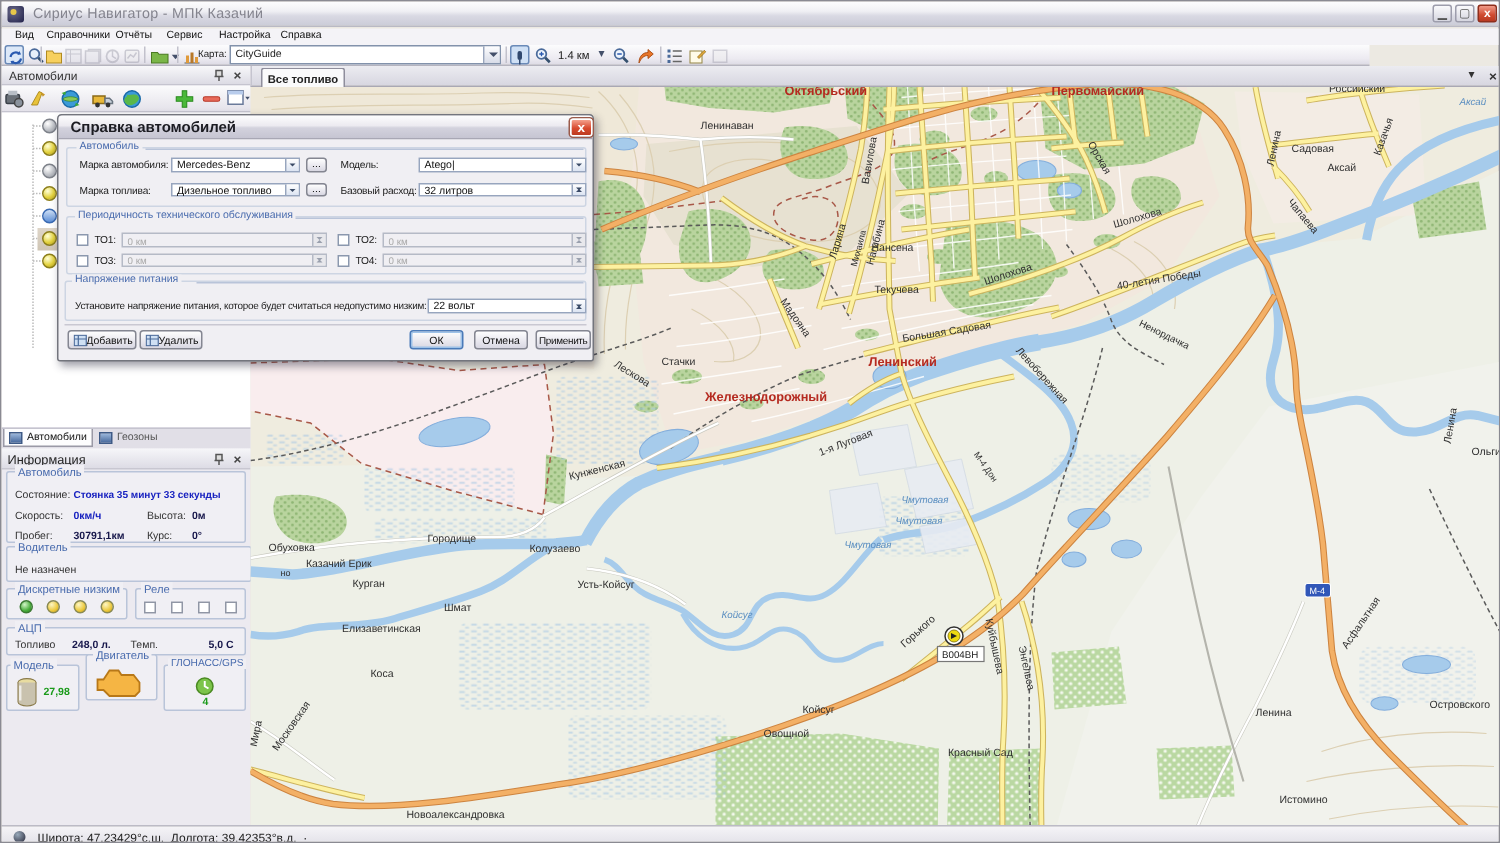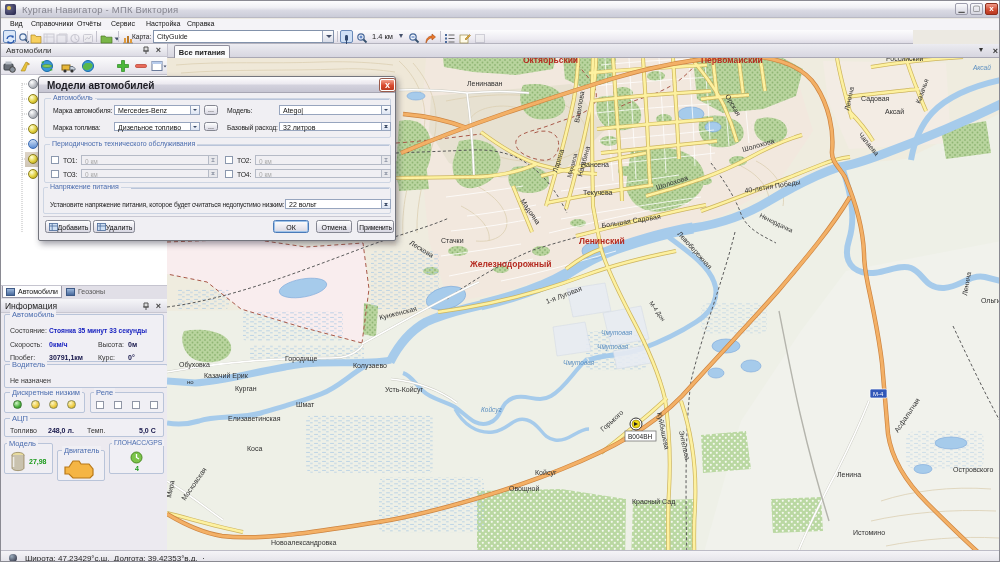--- a/index.html
+++ b/index.html
@@ -67,21 +67,21 @@
 .spin .arr2:after{content:"";position:absolute;left:2px;bottom:1.5px;border:2.2px solid transparent;border-top-color:#3a4a66;}
 .dbtn{position:absolute;height:13px;background:linear-gradient(#fefefe,#e8e7ee 60%,#d8d7e2);border:1px solid #848691;border-radius:2.5px;font-size:7px;color:#111;text-align:center;padding-top:2.5px;z-index:2;}
 .cbx{position:absolute;width:8px;height:8px;background:#fff;border:1px solid #8b98ae;z-index:2;}
 .dspin-dis{position:absolute;background:#f0eff3;border:1px solid #b5bac6;font-size:6.5px;color:#aaa;padding:1.5px 0 0 3px;z-index:2;}
 .dspin-dis .arr2:before{border-bottom-color:#9aa0ae;}.dspin-dis .arr2{background:#e8e8ec;border-left:1px solid #b5bac6;}
 .dspin-dis .arr2:after{border-top-color:#9aa0ae;}
 </style></head>
 <body>
 <div id="titlebar">
     <div class="ticon"></div>
-    <div class="ttext">Курган Навигатор - МПК Виктория</div>
+    <div class="ttext">Сириус Навигатор - МПК Казачий</div>
 <div class="wbtn" id="btnmin">▁</div>
     <div class="wbtn" id="btnmax">▢</div>
     <div class="wbtn" id="btnclose">x</div>
   </div>
 <div id="menubar">
     <span style="left:9px">Вид</span>
     <span style="left:30px">Справочники</span>
     <span style="left:76px">Отчёты</span>
     <span style="left:110px">Сервис</span>
     <span style="left:145px">Настройка</span>
@@ -289,39 +289,39 @@
       </div>
 <div class="grp" style="left:3px;top:399px;width:49px;height:31px;">
         <span class="glab" style="left:2px;">Модель</span>
 <svg width="16" height="22" style="position:absolute;left:5px;top:7px;">
           <ellipse cx="8" cy="4" rx="6" ry="2.6" fill="#e8dca0" stroke="#8a7a4a" stroke-width=".7"></ellipse>
           <path d="M2 4v13c0 1.4 2.7 2.6 6 2.6s6-1.2 6-2.6V4" fill="#c9c2ae" stroke="#8a7a4a" stroke-width=".7"></path>
           <path d="M3.5 6v10" stroke="#fff" stroke-width="1.6" opacity=".7"></path>
         </svg>
 <span class="iv" style="left:24px;top:14px;color:#1a9a1a;">27,98</span>
       </div>
-<div class="grp" style="left:56px;top:406px;width:48px;height:31px;">
+<div class="grp" style="left:56px;top:392px;width:48px;height:31px;">
         <span class="glab" style="left:4px;">Двигатель</span>
 <svg width="36" height="22" style="position:absolute;left:5px;top:7px;">
           <path d="M8 6l2-3h6l2 3h8l4 5v6l-3 3H10l-4-4H2v-7h4z" fill="#f5b544" stroke="#b87818" stroke-width="1.2"></path>
         </svg>
       </div>
 <div class="grp" style="left:108px;top:399px;width:55px;height:31px;">
         <span class="glab" style="left:2px;font-size:6.8px;">ГЛОНАСС/GPS</span>
 <svg width="13" height="13" style="position:absolute;left:20px;top:7px;">
           <circle cx="6.5" cy="6.5" r="5.5" fill="#7cc44a" stroke="#4a8a22"></circle>
           <path d="M6.5 3v3.5L9 8" stroke="#fff" stroke-width="1.3" fill="none"></path>
         </svg>
 <span class="iv" style="left:25px;top:21px;color:#1a9a1a;">4</span>
       </div>
 </div>
 </div>
 <div id="maparea">
 <div id="maptabs">
-      <div id="mtab">Все питания</div>
+      <div id="mtab">Все топливо</div>
       <span id="mtarr">▾</span>
       <span id="mtclose">×</span>
     </div>
 <svg id="mapsvg" width="834" height="492" viewBox="166 57 834 492">
 <defs>
 <pattern id="pgrn" width="5" height="5" patternUnits="userSpaceOnUse">
           <rect width="5" height="5" fill="#b9d49e"></rect>
           <circle cx="1.5" cy="1.5" r="0.9" fill="#8fb674"></circle>
           <circle cx="4" cy="4" r="0.9" fill="#8fb674"></circle>
         </pattern>
@@ -589,21 +589,21 @@
 <rect x="624" y="430" width="31" height="10" fill="#fff" stroke="#777" stroke-width=".8"></rect>
 <text x="627" y="437.5" font-size="6.5" fill="#222" font-family="Liberation Sans,sans-serif">В004ВН</text>
 </svg>
 </div>
 <div id="statusbar">
     <span style="position:absolute;left:8px;top:3px;width:8px;height:8px;border-radius:50%;background:radial-gradient(circle at 35% 30%,#9ab,#223);"></span>
     <span style="position:absolute;left:24px;top:3px;">Широта: 47.23429°с.ш.&nbsp;&nbsp;Долгота: 39.42353°в.д.&nbsp;&nbsp;·</span>
   </div>
 <div id="dialog">
 <div id="dlg-title">
-      <span class="dtx">Модели автомобилей</span>
+      <span class="dtx">Справка автомобилей</span>
       <div id="dlg-close">x</div>
     </div>
 <div class="dgrp" style="left:5px;top:21px;width:347px;height:40px;"></div>
     <div class="dgrp" style="left:5px;top:67px;width:347px;height:39px;"></div>
     <div class="dgrp" style="left:4px;top:110px;width:348px;height:27px;"></div>
     <span class="dgl" style="left:12px;top:17px;">Автомобиль</span>
     <div class="dgline" style="left:58px;top:22px;width:292px;"></div>
 <span class="dl" style="left:14px;top:30px;">Марка автомобиля:</span>
 <div class="combo" style="left:75px;top:28px;width:86px;height:9.5px;">Mercedes-Benz<span class="arr"></span></div>
 <div class="dbtn" style="left:165px;top:28px;width:14px;height:9.5px;padding-top:0;line-height:7px;">...</div>

